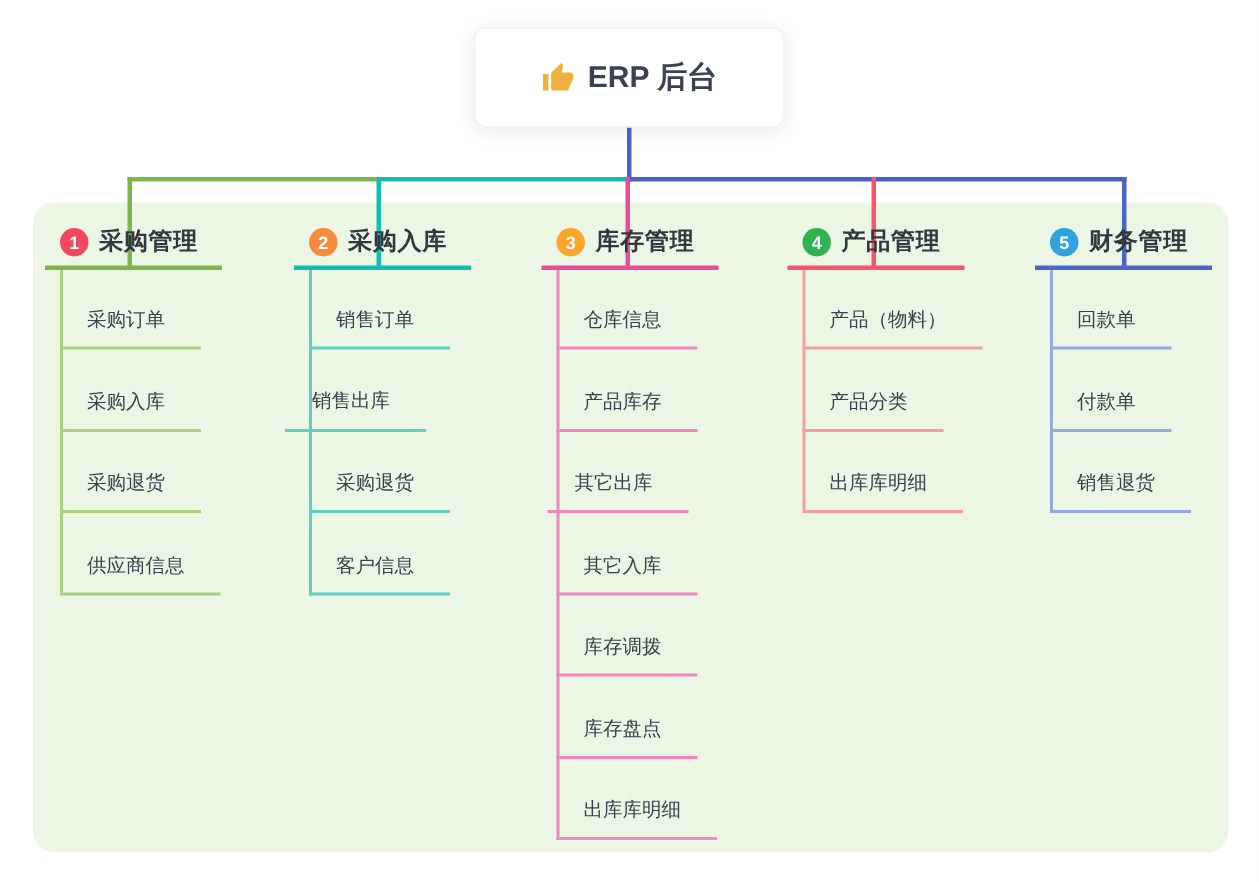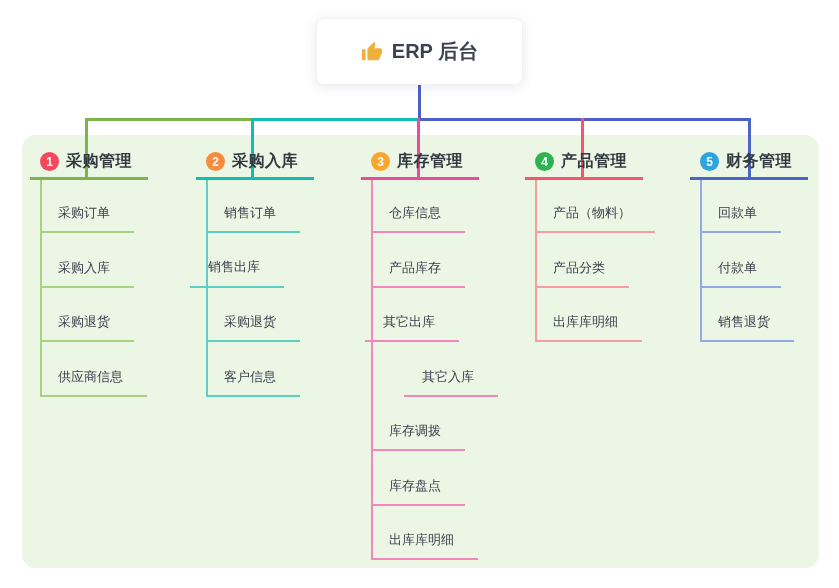--- a/index.html
+++ b/index.html
@@ -107,21 +107,21 @@
   <section>
     <div class="drop lc3" style="left:417px;"></div>
     <div class="btitle b3" style="left:361px;">
       <span class="badge bg3">3</span>
       <span class="btext">库存管理</span>
     </div>
     <div class="vline cl3" style="left:371px;top:180px;height:380px;"></div>
     <div class="child c3" style="left:371px;top:203px;">仓库信息</div>
     <div class="child c3" style="left:371px;top:258px;">产品库存</div>
     <div class="child c3" style="left:365px;top:312px;text-align:center;">其它出库</div>
-    <div class="child c3" style="left:371px;top:367px;margin-left:33px;">其它入库</div>
+    <div class="child c3" style="left:371px;top:367px;">其它入库</div>
     <div class="child c3" style="left:371px;top:421px;">库存调拨</div>
     <div class="child c3" style="left:371px;top:476px;text-align:right;">库存盘点</div>
     <div class="child c3" style="left:371px;top:530px;text-align:center;">出库库明细</div>
   </section>
 
   <section>
     <div class="drop lc4" style="left:581px;"></div>
     <div class="btitle b4" style="left:525px;">
       <span class="badge bg4">4</span>
       <span class="btext">产品管理</span>

